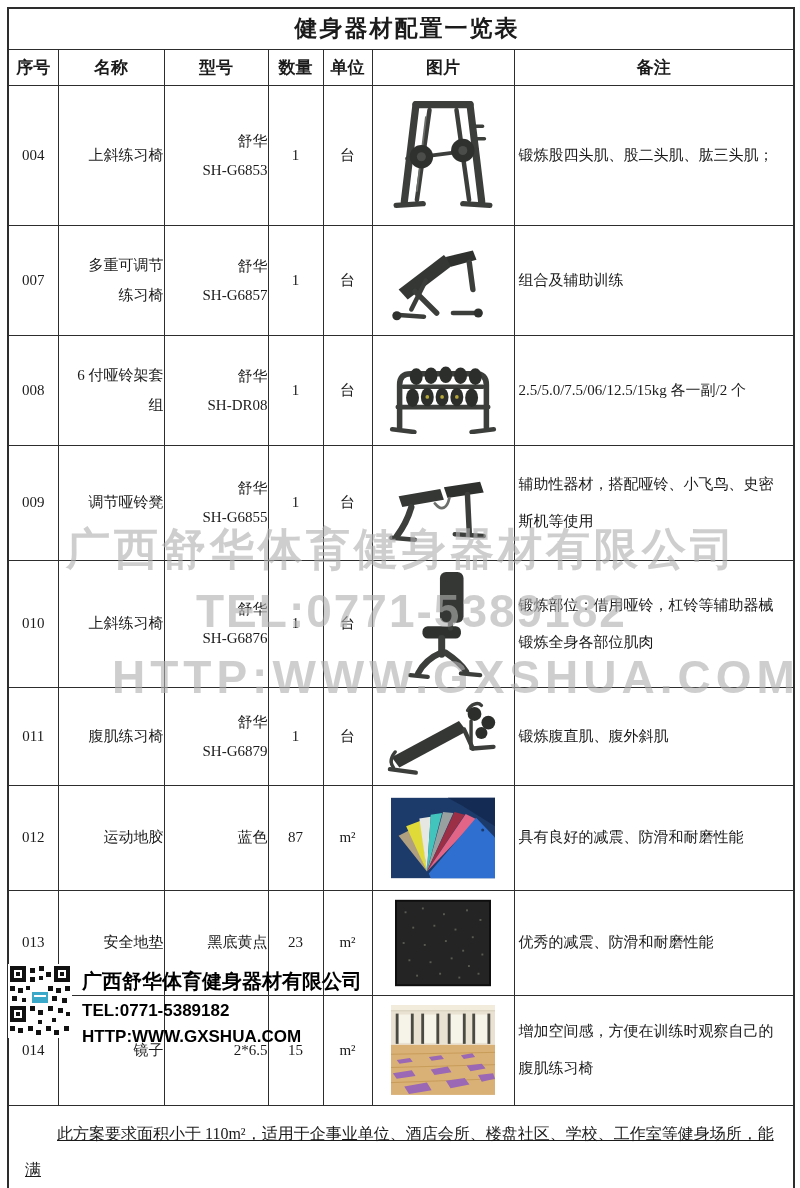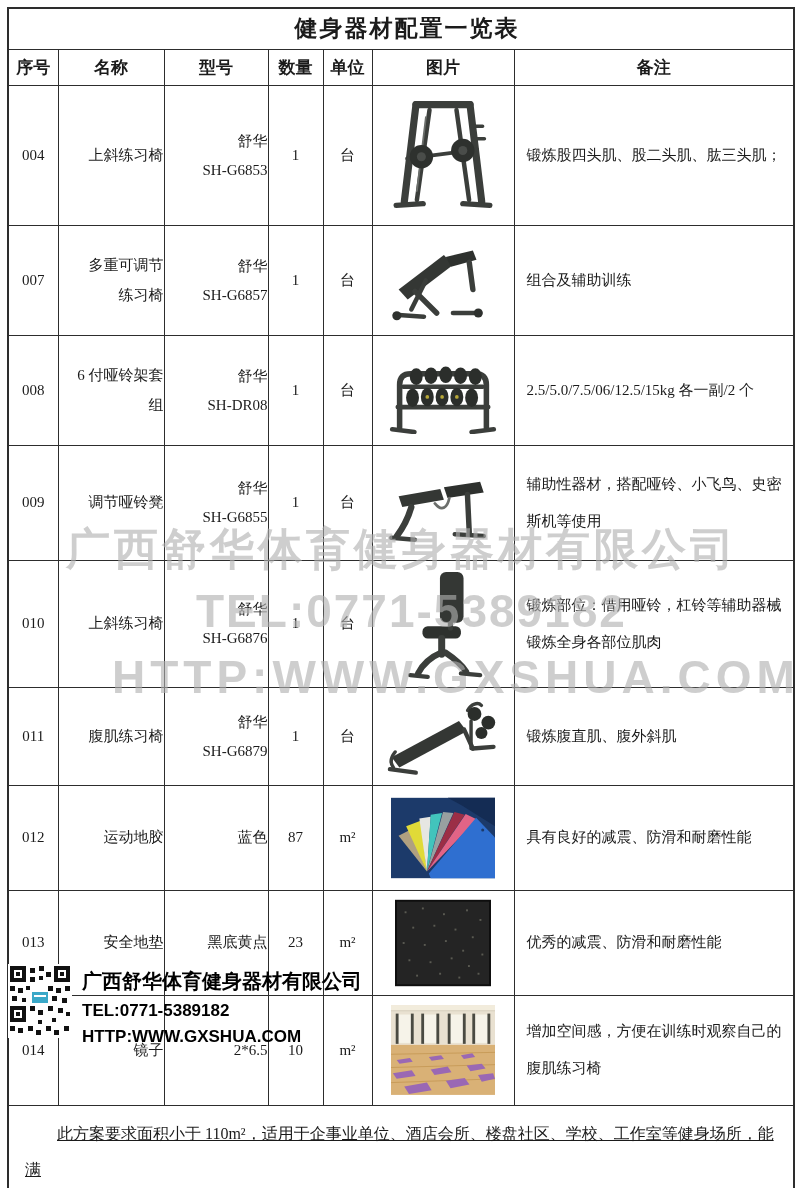--- a/index.html
+++ b/index.html
@@ -4,21 +4,21 @@
 <style>
   html,body{margin:0;padding:0;background:#fff;}
   .page{position:relative;width:800px;height:1188px;background:#ffffff;overflow:hidden;
         font-family:"Liberation Serif","DejaVu Serif",serif;color:#1b1b1b;}
   table.sheet{position:absolute;left:7px;top:7px;width:786px;border-collapse:collapse;
         table-layout:fixed;border:2px solid #2d2d2d;}
   td{border:1px solid #2d2d2d;text-align:center;vertical-align:middle;font-size:15px;padding:0;overflow:hidden;}
   .title-cell{font-size:23px;font-weight:bold;letter-spacing:2px;padding-left:12px;}
   tr.head td{font-weight:bold;font-size:17px;}
   .stack{display:flex;flex-direction:column;justify-content:center;align-items:flex-end;gap:11px;}
-  td.c-remark{text-align:left;padding:6px 8px 6px 12px;}
+  td.c-remark{text-align:left;padding:6px 8px 6px 4px;}
   td.c-remark .stack{align-items:flex-start;gap:18px;}
   .imgbox{display:flex;justify-content:center;align-items:center;width:100%;height:100%;}
   .foot-cell{text-align:left;font-size:16px;padding:10px 16px 8px 16px;line-height:36px;}
   .foot-l1{display:block;text-indent:2em;text-decoration:underline;}
   .foot-l2{display:block;}
   .wm{position:absolute;color:rgba(176,176,176,0.62);font-weight:bold;white-space:nowrap;
       z-index:5;pointer-events:none;}
   .wm-company{left:66px;top:520px;font-size:44px;letter-spacing:4px;}
   .wm-tel{left:196px;top:584px;font-size:46px;letter-spacing:2px;font-family:"Liberation Sans","DejaVu Sans",sans-serif;}
   .wm-url{left:112px;top:650px;font-size:46px;letter-spacing:5px;font-family:"Liberation Sans","DejaVu Sans",sans-serif;}
@@ -409,21 +409,21 @@
       <td>
             <div class="stack">
               <div>镜子</div>
             </div>
           </td>
       <td>
             <div class="stack">
               <div>2*6.5</div>
             </div>
           </td>
-      <td>10</td>
+      <td>15</td>
       <td>m²</td>
       <td>
             <div class="imgbox">
         <svg class="eq" width="104" height="92" viewBox="0 0 110 95">
           <rect x="0" y="0" width="110" height="42" fill="#e9e1d1"></rect>
           <rect x="0" y="0" width="110" height="6" fill="#f2ecdc"></rect>
           <line x1="0" y1="6" x2="110" y2="6" stroke="#d4ccba" stroke-width="1"></line>
           <g fill="#f6f3e9">
             <rect x="7" y="10" width="15" height="30"></rect>
                   <rect x="34" y="10" width="15" height="30"></rect>

